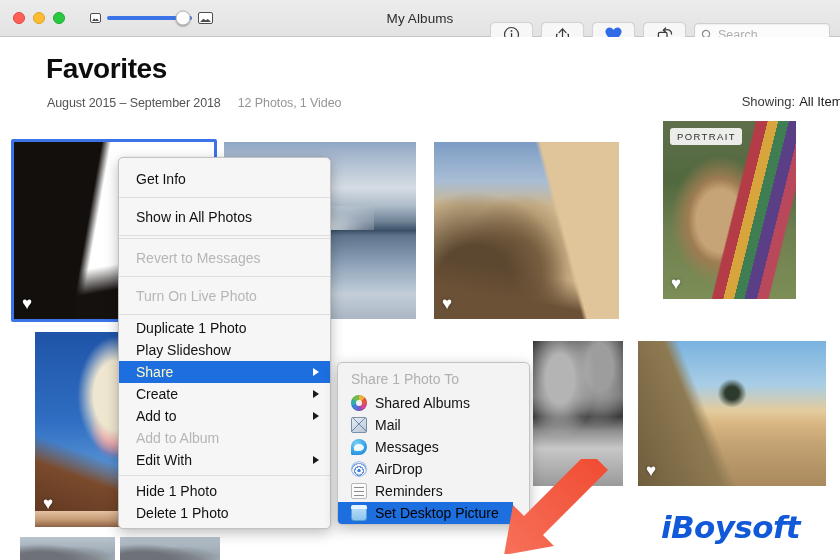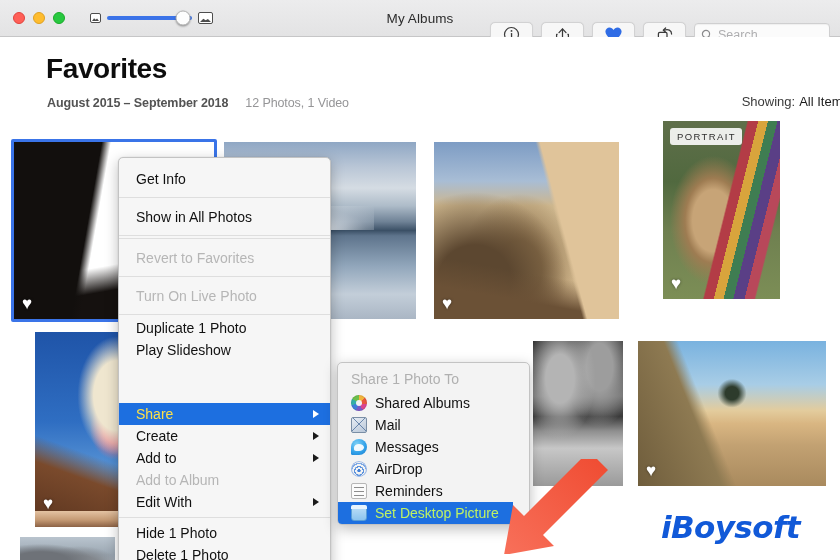--- a/index.html
+++ b/index.html
@@ -88,21 +88,21 @@
   }
   .search-ph { font-size: 12.5px; color: #aeaeb0; }
 
   
   .hdr { position: absolute; left: 0; top: 37px; width: 840px; height: 82px; background: #fff; margin-left: 32px; }
   .page-title {
     position: absolute; left: 14px; top: 16px;
     font-size: 28px; font-weight: bold; color: #0d0d0d; letter-spacing: -0.4px;
   }
   .subrow { position: absolute; left: 15px; top: 59px; display: flex; align-items: baseline; gap: 17px; }
-  .daterange { font-size: 12.5px; color: #535353; font-weight: bold; letter-spacing: -0.1px; }
+  .daterange { font-size: 12.5px; color: #535353; font-weight: normal; letter-spacing: -0.1px; }
   .countinfo { font-size: 12.5px; color: #959597; letter-spacing: -0.1px; }
   .showing {
     position: absolute; right: 14px; top: 57px;
     font-size: 13px; color: #1b1b1b;
     display: flex; align-items: center; gap: 4px;
   }
   .showing .label { color: #3a3a3a; }
   .showing .value { font-weight: normal; }
   .chev { font-size: 10px; color: #1b1b1b; line-height: 1; }
   .hdr-rule { position: absolute; left: 0; top: 118px; width: 840px; height: 1px; background: #e7e7e7; }
@@ -224,21 +224,21 @@
     box-shadow: 0 4px 14px rgba(0,0,0,0.26), 0 0 0 0.5px rgba(0,0,0,0.05);
     padding: 4px 0;
     font-size: 14px; color: #111;
   }
   .mi {
     height: 22px; display: flex; align-items: center;
     padding: 0 12px 0 17px; white-space: nowrap; position: relative;
   }
   .mi.tall { height: 33px; }
   .mi.disabled { color: #b6b6b6; }
-  .mi.hl { background: #1d6fe0; color: #fde047; margin-top: 42px; }
+  .mi.hl { background: #1d6fe0; color: #fef9c3; }
   .mi .arrow {
     position: absolute; right: 11px; top: 50%; transform: translateY(-50%);
     width: 0; height: 0;
     border-left: 6px solid #1a1a1a;
     border-top: 4.5px solid transparent;
     border-bottom: 4.5px solid transparent;
   }
   .mi.hl .arrow { border-left-color: #fff; }
   .sep { height: 1px; background: #dedede; margin: 4px 0; }
   .sep.thin { margin: 2px 0; }
@@ -255,21 +255,21 @@
     overflow: hidden;
   }
   .sub-hdr {
     height: 26px; display: flex; align-items: center;
     padding-left: 13px; color: #b0b0b0; font-size: 14px;
   }
   .smi {
     height: 22px; display: flex; align-items: center; gap: 8px;
     padding: 0 14px 0 13px; white-space: nowrap;
   }
-  .smi.hl { background: #1d6fe0; color: #bef264; }
+  .smi.hl { background: #1d6fe0; color: #000000; }
   .ic { width: 16px; height: 16px; position: relative; flex: none; }
 
   .ic-sharedalbums {
     border-radius: 50%;
     background: conic-gradient(#f2b33d 0 14%, #e8563f 14% 28%, #d9448f 28% 42%, #7b58c6 42% 56%, #3f7fd8 56% 70%, #34b0a8 70% 84%, #6cbf4b 84% 100%);
     box-shadow: inset 0 0 0 1px rgba(0,0,0,0.08);
   }
   .ic-sharedalbums::after {
     content:""; position:absolute; left:5px; top:5px; width:6px; height:6px;
     border-radius:50%; background:#f2f2f2;
@@ -418,21 +418,21 @@
 
     <div class="photo" style="left:224px; top:23px; width:192px; height:177px;">
       <div class="art art-lake"></div>
     </div>
 
     <div class="photo" style="left:434px; top:23px; width:185px; height:177px;">
       <div class="art art-rocks"></div>
       <span class="heart">♥</span>
     </div>
 
-    <div class="photo" style="left:663px; top:2px; width:117px; height:178px;padding-left:40px;">
+    <div class="photo" style="left:663px; top:2px; width:133px; height:178px;padding-left:40px;">
       <div class="art art-dog"></div>
       <span class="badge">PORTRAIT</span>
       <span class="heart">♥</span>
     </div>
 
     <div class="photo" style="left:35px; top:213px; width:95px; height:187px;">
       <div class="art art-balloon"></div>
       <span class="heart">♥</span>
     </div>
 
@@ -460,21 +460,21 @@
     <div class="mi tall">
       <span>Get Info</span>
     </div>
     <div class="sep thin"></div>
     <div class="mi tall">
       <span>Show in All Photos</span>
     </div>
     <div class="sep thin"></div>
     <div class="sep thin"></div>
     <div class="mi tall disabled">
-      <span>Revert to Favorites</span>
+      <span>Revert to Messages</span>
     </div>
     <div class="sep thin"></div>
     <div class="mi tall disabled">
       <span>Turn On Live Photo</span>
     </div>
     <div class="sep thin"></div>
 
     <div class="mi">
       <span>Duplicate 1 Photo</span>
     </div>

